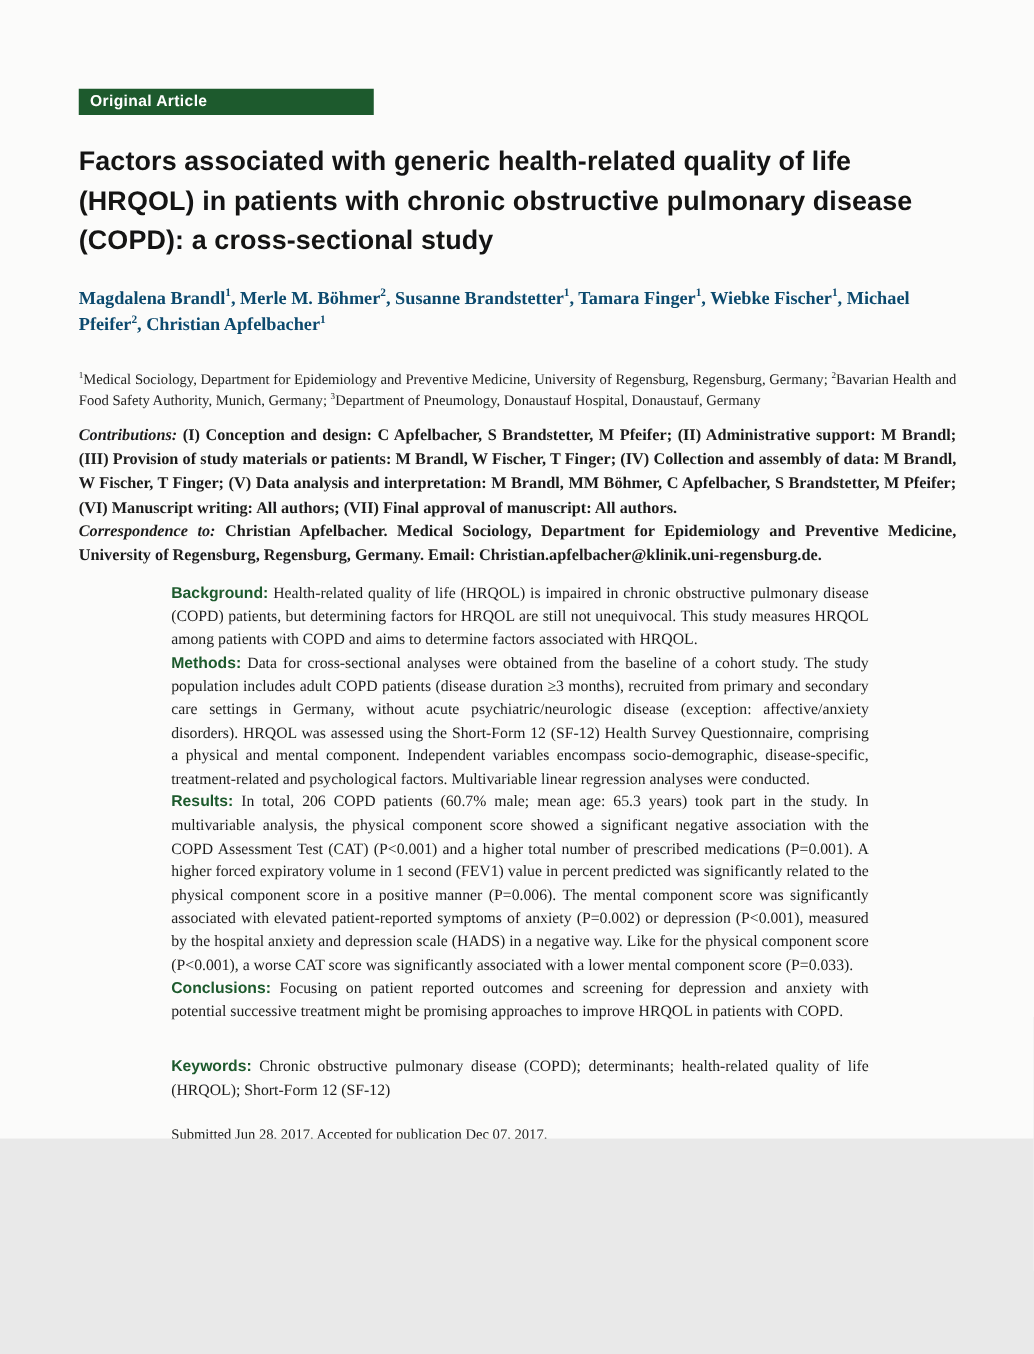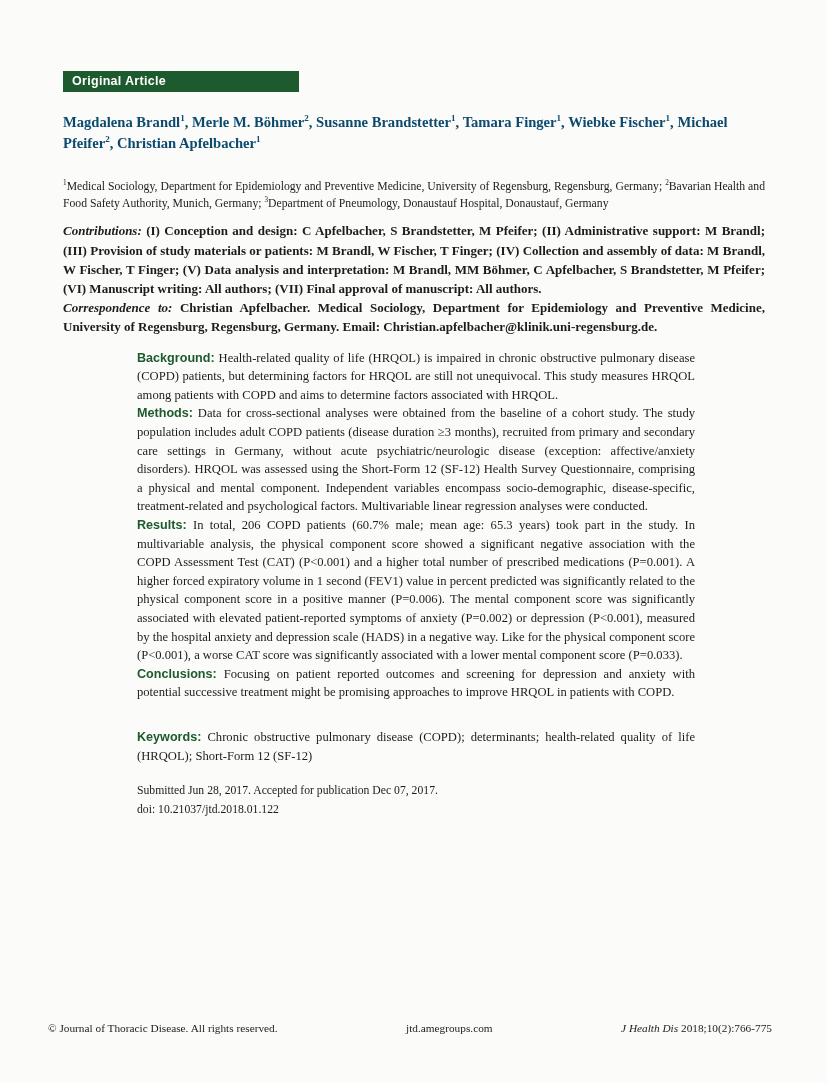--- a/index.html
+++ b/index.html
@@ -1,18 +1,18 @@
 <!DOCTYPE html>
 <html style="--green: #1d5a2d;"><head>
 <meta charset="utf-8">
 <style>
   html,body { margin:0; padding:0; background:#e9e9e9; }
   .page {
     position:relative;
-    width:827px; height:1083px;
+    width:827px; height:911px;
     margin:0 auto;
     background:#fbfbfa;
     color:#1c1c1c;
     font-family:"Liberation Serif","DejaVu Serif",serif;
     overflow:hidden;
   }
   .content { position:absolute; left:63px; top:0; width:702px; }
 
   .badge {
     display:inline-block;
@@ -100,20 +100,21 @@
   }
 </style>
 </head>
 <body>
 
 <div class="page">
   <div class="content">
 
     <div class="badge">Original Article</div>
 
+    <h1 class="title">Factors associated with generic health-related quality of life (HRQOL) in patients with chronic obstructive pulmonary disease (COPD): a cross-sectional study</h1>
 
     <p class="authors">
       <span><span>Magdalena Brandl</span><sup>1</sup><span>, </span></span><span><span>Merle M. Böhmer</span><sup>2</sup><span>, </span></span><span><span>Susanne Brandstetter</span><sup>1</sup><span>, </span></span><span><span>Tamara Finger</span><sup>1</sup><span>, </span></span><span><span>Wiebke Fischer</span><sup>1</sup><span>, </span></span><span><span>Michael Pfeifer</span><sup>2</sup><span>, </span></span><span><span>Christian Apfelbacher</span><sup>1</sup><span></span></span>
     </p>
 
     <p class="affils">
       <span><sup>1</sup><span>Medical Sociology, Department for Epidemiology and Preventive Medicine, University of Regensburg, Regensburg, Germany; </span></span><span><sup>2</sup><span>Bavarian Health and Food Safety Authority, Munich, Germany; </span></span><span><sup>3</sup><span>Department of Pneumology, Donaustauf Hospital, Donaustauf, Germany</span></span>
     </p>
 
     <p class="fm cont"><i>Contributions:</i><span> (I) Conception and design: C Apfelbacher, S Brandstetter, M Pfeifer; (II) Administrative support: M Brandl; (III) Provision of study materials or patients: M Brandl, W Fischer, T Finger; (IV) Collection and assembly of data: M Brandl, W Fischer, T Finger; (V) Data analysis and interpretation: M Brandl, MM Böhmer, C Apfelbacher, S Brandstetter, M Pfeifer; (VI) Manuscript writing: All authors; (VII) Final approval of manuscript: All authors.</span></p>

